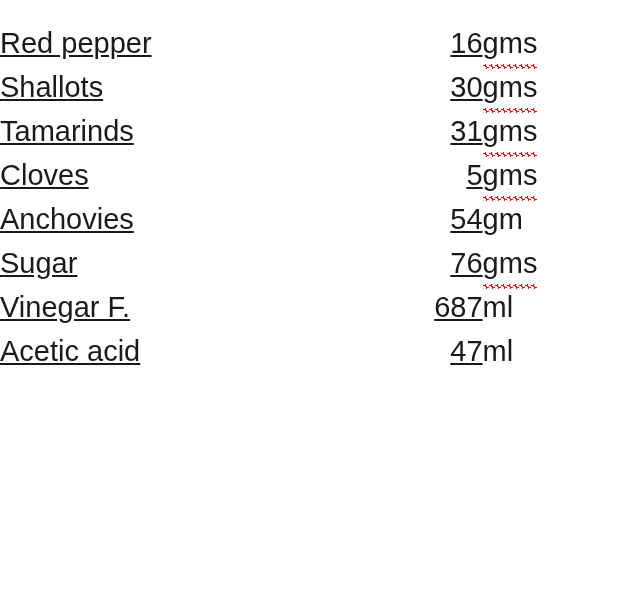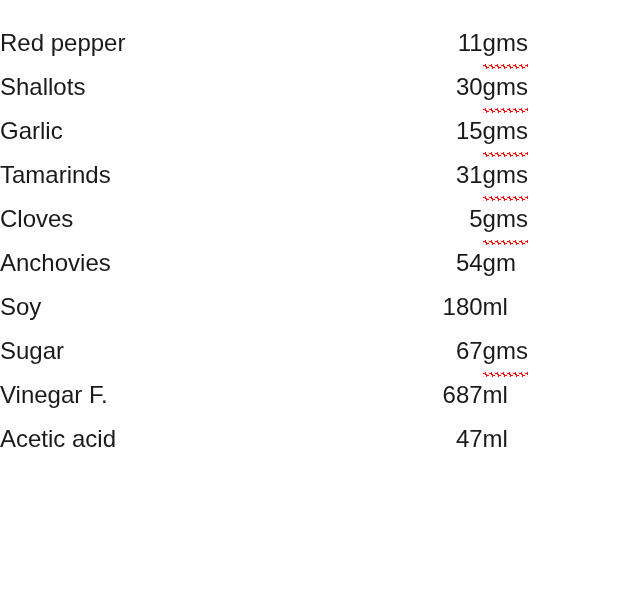--- a/index.html
+++ b/index.html
@@ -13,25 +13,26 @@
     font-family: "Liberation Sans", sans-serif;
     color: #1a1a1a;
     overflow: hidden;
   }
   #ingredient-table {
     width: 100%;
     border-collapse: collapse;
     margin-top: 22px;
   }
   #ingredient-table td {
-    font-size: 24px;
+    font-size: 29px;
     line-height: 42px;
     padding: 0;
     vertical-align: baseline;
     white-space: nowrap;
+    text-decoration: underline;
   }
   td.name-cell {
     padding-left: 38px;
     text-align: left;
     width: 58%;
   }
   td.amount-cell {
     text-align: right;
     padding-right: 0;
     width: 18%;
@@ -61,56 +62,46 @@
     background-repeat: repeat-x;
   }
 </style>
 </head>
 <body>
 
 <table id="ingredient-table">
   <tbody>
       <tr>
         <td class="name-cell">Red pepper</td>
-        <td class="amount-cell">11</td>
+        <td class="amount-cell">16</td>
         <td class="unit-cell"><span class="unit-text misspelled">gms</span></td>
       </tr>
       <tr>
         <td class="name-cell">Shallots</td>
         <td class="amount-cell">30</td>
-        <td class="unit-cell"><span class="unit-text misspelled">gms</span></td>
-      </tr>
-      <tr>
-        <td class="name-cell">Garlic</td>
-        <td class="amount-cell">15</td>
         <td class="unit-cell"><span class="unit-text misspelled">gms</span></td>
       </tr>
       <tr>
         <td class="name-cell">Tamarinds</td>
         <td class="amount-cell">31</td>
         <td class="unit-cell"><span class="unit-text misspelled">gms</span></td>
       </tr>
       <tr>
         <td class="name-cell">Cloves</td>
         <td class="amount-cell">5</td>
         <td class="unit-cell"><span class="unit-text misspelled">gms</span></td>
       </tr>
       <tr>
         <td class="name-cell">Anchovies</td>
         <td class="amount-cell">54</td>
         <td class="unit-cell"><span class="unit-text">gm</span></td>
       </tr>
       <tr>
-        <td class="name-cell">Soy</td>
-        <td class="amount-cell">180</td>
-        <td class="unit-cell"><span class="unit-text">ml</span></td>
-      </tr>
-      <tr>
         <td class="name-cell">Sugar</td>
-        <td class="amount-cell">67</td>
+        <td class="amount-cell">76</td>
         <td class="unit-cell"><span class="unit-text misspelled">gms</span></td>
       </tr>
       <tr>
         <td class="name-cell">Vinegar F.</td>
         <td class="amount-cell">687</td>
         <td class="unit-cell"><span class="unit-text">ml</span></td>
       </tr>
       <tr>
         <td class="name-cell">Acetic acid</td>
         <td class="amount-cell">47</td>

